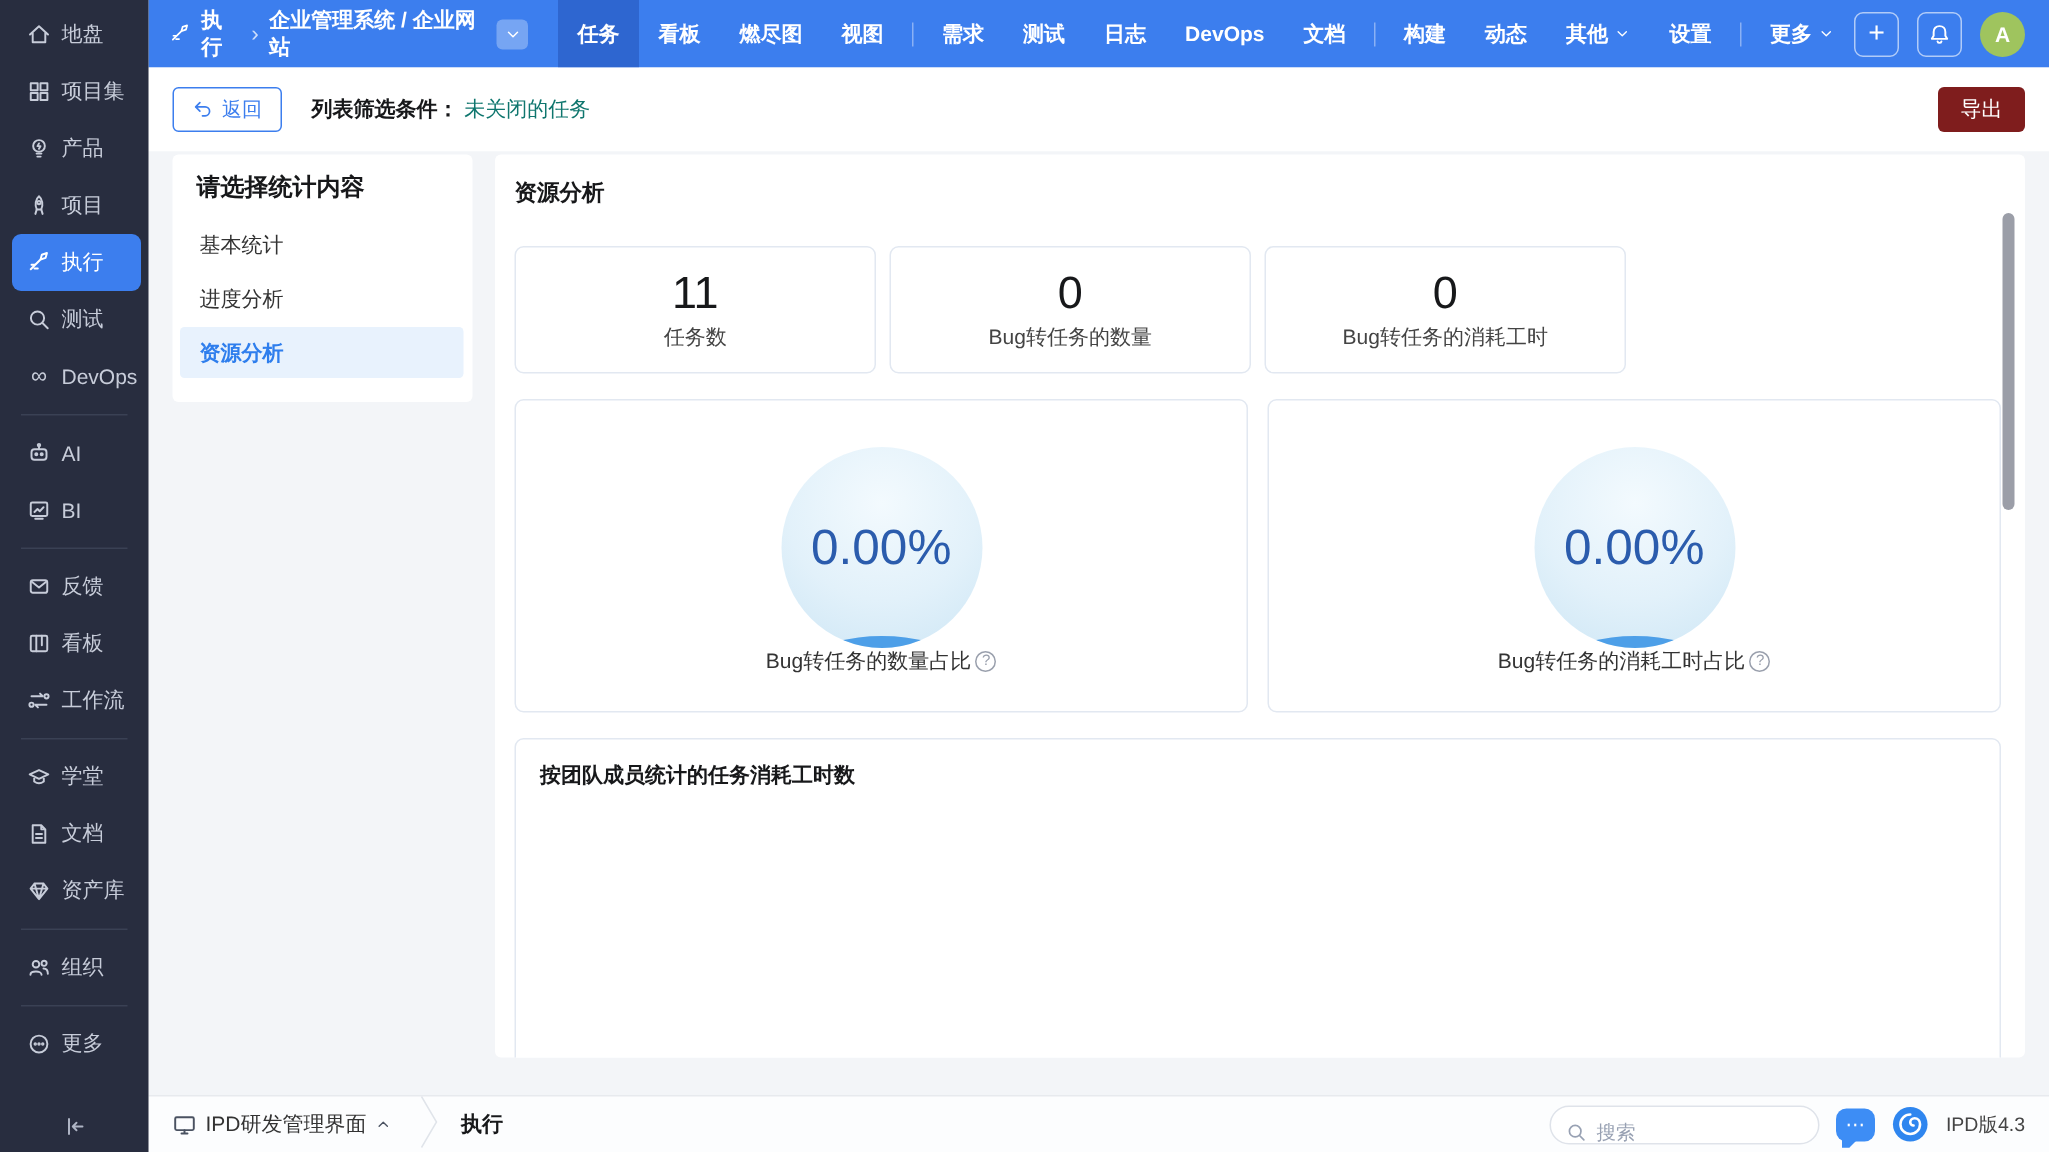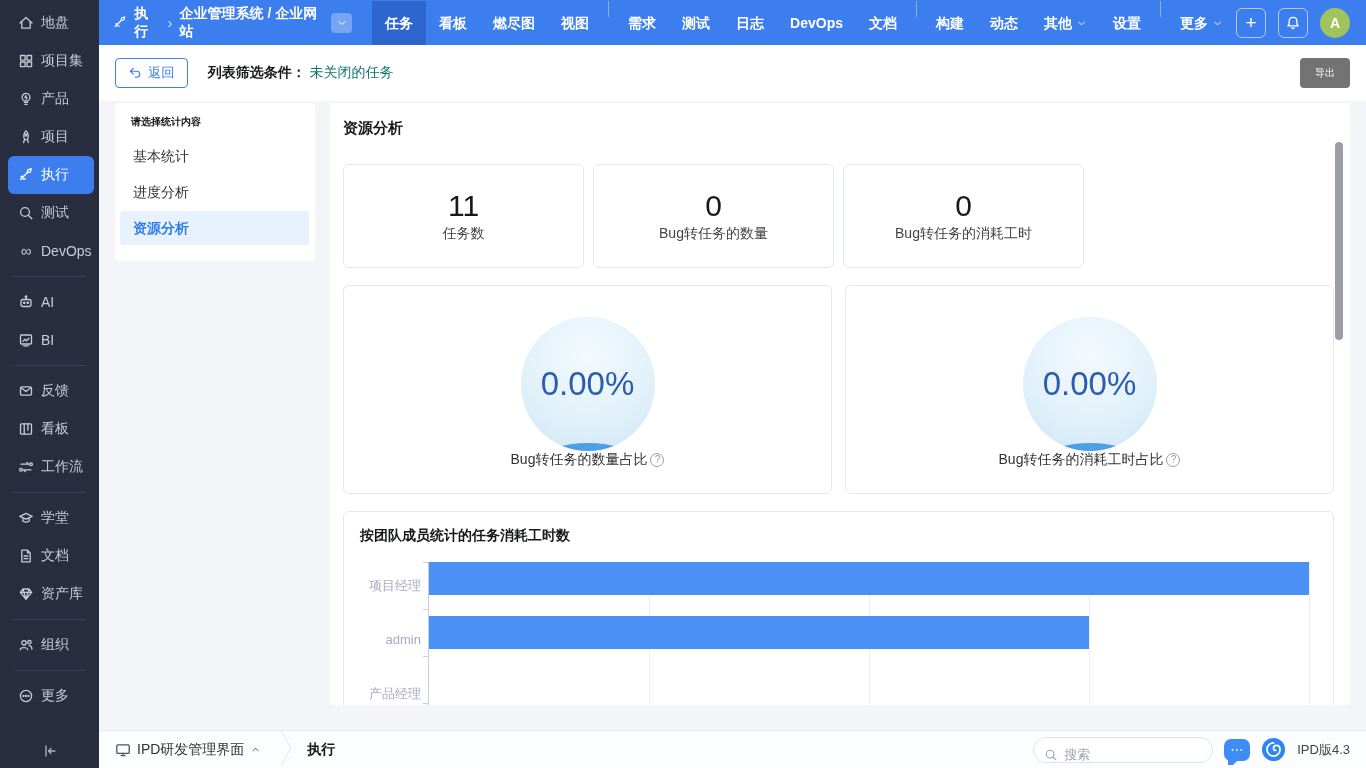--- a/index.html
+++ b/index.html
@@ -19,51 +19,51 @@
   .sb-collapse svg { width:18px; height:18px; stroke:#aeb4c4; }
   svg.ln { fill:none; stroke-width:1.3; stroke-linecap:round; stroke-linejoin:round; }
 
   
   .topnav { position:absolute; left:99px; top:0; right:0; height:45px; background:#3c7eee; display:flex; align-items:center; color:#fff; padding-left:14px; }
   .crumb { display:flex; align-items:center; gap:7px; font-weight:bold; }
   .crumb svg { stroke:#fff; }
   .crumb .sep { font-weight:normal; color:rgba(255,255,255,.75); font-size:15px; }
   .crumb-pill { width:22px; height:20px; border-radius:4px; background:rgba(255,255,255,.3); display:flex; align-items:center; justify-content:center; margin-left:2px; cursor:pointer; }
   .crumb-pill svg { stroke:#fff; }
-  .tabs { display:flex; align-items:flex-start; height:44px; margin-left:20px; }
+  .tabs { display:flex; align-items:center; height:44px; margin-left:20px; }
   .tab { height:45px; line-height:45px; padding:0 13px; font-weight:bold; cursor:pointer; white-space:nowrap; display:flex; align-items:center; gap:4px; }
   .tab.active { background:#2e66d0; }
   .tab svg { stroke:#fff; }
   .tab-sep { width:1px; height:16px; background:rgba(255,255,255,.4); margin:0 6px; }
   .nav-right { margin-left:auto; display:flex; align-items:center; gap:12px; padding-right:16px; }
   .nav-btn { width:30px; height:30px; border:1px solid rgba(255,255,255,.6); border-radius:6px; display:flex; align-items:center; justify-content:center; cursor:pointer; color:#fff; font-size:19px; line-height:1; }
   .nav-btn svg { stroke:#fff; }
   .avatar { width:30px; height:30px; border-radius:50%; background:#9fc45e; color:#fff; font-weight:bold; display:flex; align-items:center; justify-content:center; cursor:pointer; }
 
   
   .subheader { position:absolute; left:99px; top:45px; right:0; height:56px; background:#fff; display:flex; align-items:center; padding:0 16px; }
   .back-btn { display:flex; align-items:center; gap:6px; height:30px; padding:0 12px; border:1px solid #3c7eee; border-radius:4px; color:#3c7eee; cursor:pointer; background:#fff; }
   .back-btn svg { stroke:#3c7eee; }
   .filter { margin-left:20px; }
   .filter b { color:#17181a; }
   .filter span { color:#0f766e; }
-  .export-btn { margin-left:auto; height:30px; padding:0 15px; background:#737373; color:#fff; border:none; border-radius:4px; font-size:10px; cursor:pointer; }
+  .export-btn { margin-left:auto; height:30px; padding:0 15px; background:#7f1d1d; color:#fff; border:none; border-radius:4px; font-size:14px; cursor:pointer; }
 
   
   .content { position:absolute; left:99px; top:101px; right:0; height:629px; background:#f3f5f8; }
   .stats-nav { position:absolute; left:16px; top:2px; width:200px; background:#fff; border-radius:4px; padding:12px 0 14px; }
-  .stats-nav h3 { font-size:10px; color:#17181a; padding:0 16px 8px; }
+  .stats-nav h3 { font-size:16px; color:#17181a; padding:0 16px 8px; }
   .stats-nav .opt { height:34px; line-height:34px; margin:2px 6px 2px 5px; padding-left:13px; border-radius:3px; color:#333; cursor:pointer; }
   .stats-nav .opt.selected { background:#e8f2fd; color:#2e7eed; font-weight:bold; }
 
   .main-panel { position:absolute; left:231px; top:2px; width:1020px; height:602px; background:#fff; border-radius:4px; overflow:hidden; padding:16px 16px 0 13px; }
   .main-title { font-size:15px; font-weight:bold; color:#17181a; margin-bottom:26px; }
 
   .cards { display:grid; grid-template-columns:repeat(4,1fr); gap:9px; }
-  .stat-card { height:104px; border:1px solid #e2e8f1; border-radius:6px; display:flex; flex-direction:column; align-items:center; justify-content:center; background:#fff; }
+  .stat-card { height:85px; border:1px solid #e2e8f1; border-radius:6px; display:flex; flex-direction:column; align-items:center; justify-content:center; background:#fff; }
   .stat-card .num { font-size:30px; color:#17181a; line-height:1.15; }
   .stat-card .lbl { font-size:14px; color:#444; margin-top:2px; }
 
   .gauges { display:grid; grid-template-columns:1fr 1fr; gap:13px; margin-top:17px; }
   .gauge-card { height:209px; border:1px solid #e2e8f1; border-radius:6px; background:#fff; display:flex; flex-direction:column; align-items:center; justify-content:center; padding-top:6px; }
   .gauge-circle { width:134px; height:134px; border-radius:50%; position:relative; overflow:hidden; display:flex; align-items:center; justify-content:center;
      background:radial-gradient(circle at 50% 28%, #f3fafe 0%, #e2f1fa 55%, #cde6f5 100%); }
   .gauge-circle .wave { position:absolute; bottom:-18px; left:50%; transform:translateX(-50%); width:82px; height:26px; border-radius:50%; background:#4d9fe8; }
   .gauge-val { position:relative; font-size:33px; color:#2b5cad; font-weight:500; }
   .gauge-label { display:flex; align-items:center; gap:3px; color:#333; }
@@ -379,42 +379,20 @@
           </div>
           <div class="gauge-label">
             <span>Bug转任务的消耗工时占比</span>
             <span class="help">?</span>
           </div>
         </div>
       </div>
 
       <div class="chart-card">
         <div class="chart-title">按团队成员统计的任务消耗工时数</div>
-        <div class="plot">
-          <div class="gridline" style="left:25%"></div>
-          <div class="gridline" style="left:50%"></div>
-          <div class="gridline" style="left:75%"></div>
-          <div class="gridline" style="left:100%"></div>
-          <div class="tick" style="top:0"></div>
-          <div class="tick" style="top:47px"></div>
-          <div class="tick" style="top:94px"></div>
-          <div class="tick" style="top:141px"></div>
-          <div class="bar-row">
-            <span class="ylab">项目经理</span>
-            <div class="bar" style="width: 100%;"></div>
-          </div>
-          <div class="bar-row">
-            <span class="ylab">admin</span>
-            <div class="bar" style="width: 75%;"></div>
-          </div>
-          <div class="bar-row">
-            <span class="ylab">产品经理</span>
-            <div class="bar" style="width: 0%;"></div>
-          </div>
-        </div>
       </div>
 
       <div class="scroll-thumb"></div>
     </div>
   </div>
 
   <footer class="bottombar">
     <div class="app-switch">
       <svg class="ln" width="16" height="16" viewBox="0 0 16 16">
           <rect x="1.8" y="2.8" width="12.4" height="8.6" rx="1"></rect>

